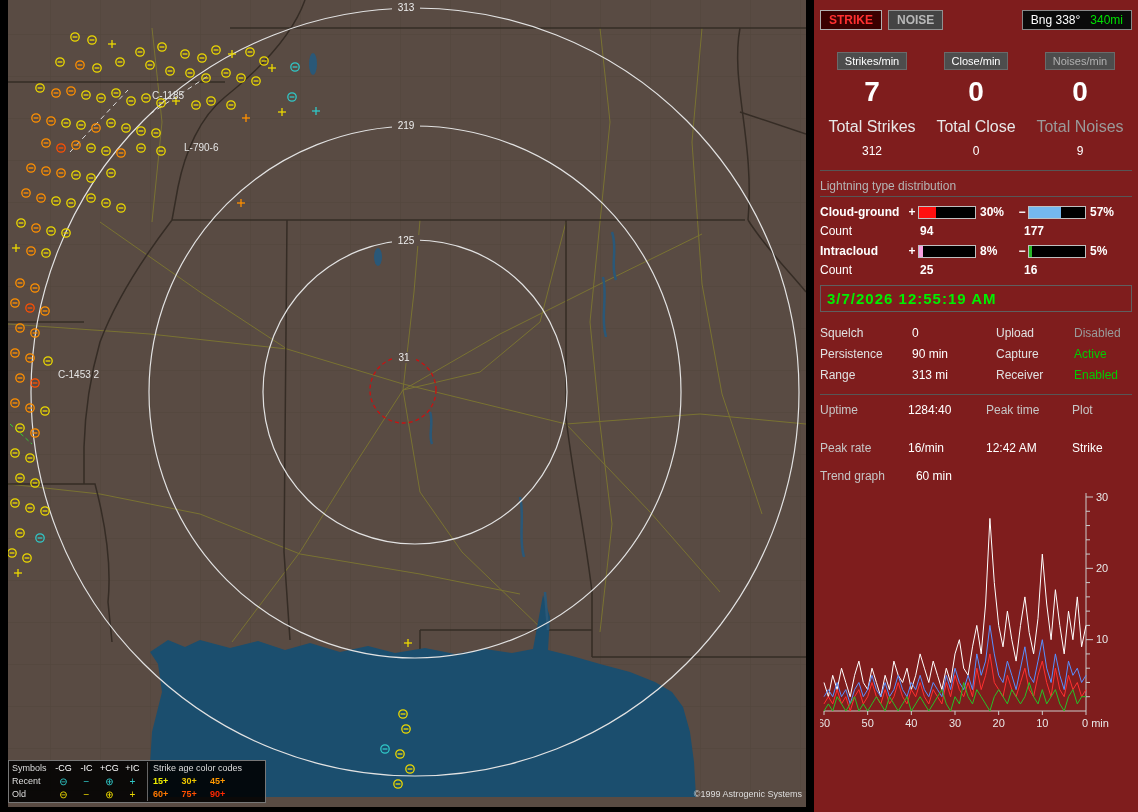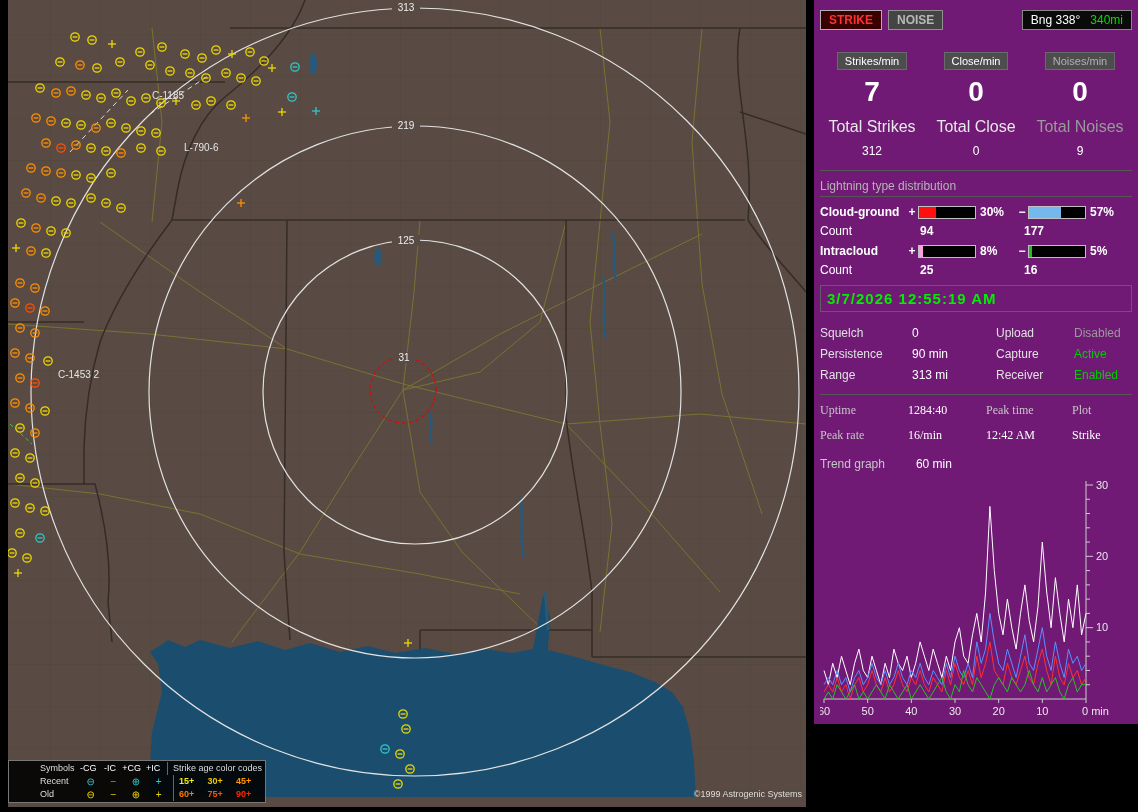--- a/index.html
+++ b/index.html
@@ -1,29 +1,29 @@
 <!DOCTYPE html>
 <html><head>
 <meta charset="utf-8">
 <style>
   html,body{margin:0;padding:0;background:#000;width:1138px;height:812px;overflow:hidden;
     font-family:"Liberation Sans",sans-serif;-webkit-font-smoothing:antialiased;}
   .map-wrap{position:absolute;left:8px;top:0;width:798px;height:807px;background:#594b43;}
   .map-wrap svg{display:block;}
   .legend{position:absolute;left:0;bottom:4px;width:250px;background:rgba(0,0,0,.88);
     border:1px solid #777;color:#ddd;font-size:9px;line-height:13px;padding:1px 3px;}
-  .lg-row{display:flex;align-items:center;height:13px;margin-left:28px;}
+  .lg-row{display:flex;align-items:center;height:13px;}
   .lg-c0{width:40px;color:#ddd;}
   .lg-c{width:23px;text-align:center;color:#fff;}
   .lg-age{flex:1;border-left:1px solid #666;padding-left:5px;margin-left:3px;white-space:nowrap;}
   .lg-age span{display:inline-block;width:26px;font-weight:bold;}
   .sym{font-size:10px;}
   .copyright{position:absolute;right:4px;bottom:8px;color:#ddd;font-size:9px;}
   
-  .rp{position:absolute;left:814px;top:0;width:324px;height:724px;background:#701a75;color:#fff;
+  .rp{position:absolute;left:814px;top:0;width:324px;height:812px;background:#7f1d1d;color:#fff;
     font-size:12px;padding:10px 6px 0 6px;box-sizing:border-box;}
   .rp-top{display:flex;align-items:center;gap:6px;}
   .btn{display:inline-block;padding:2px 8px;font-weight:bold;font-size:12px;border:1px solid #999;cursor:pointer;}
   .btn.strike{background:#3a0000;color:#ff3030;border-color:#b0b0b0;}
   .btn.noise{background:#444;color:#b8b8b8;border-color:#909090;}
   .bng-box{margin-left:auto;border:1px solid #888;background:#0a0a0a;padding:2px 8px;font-weight:normal;display:flex;gap:10px;}
   .bng-range{color:#00e000;}
   .stats-row{display:flex;margin-top:22px;text-align:center;}
   .stat-col{flex:1;}
   .badge{display:inline-block;background:#4d4d4d;color:#fff;font-size:11px;padding:2px 7px;border:1px solid #6a6a6a;}
@@ -40,21 +40,21 @@
   .pm{width:12px;text-align:center;font-weight:bold;}
   .bar{width:56px;height:11px;border:1px solid #c0c0c0;background:#000;display:inline-block;overflow:hidden;}
   .bar .fill{display:block;height:100%;}
   .pct{width:36px;font-weight:bold;padding-left:4px;}
   .count-row{display:flex;margin-top:5px;margin-bottom:4px;}
   .cnt{width:104px;font-weight:bold;padding-left:14px;box-sizing:border-box;}
   .dt-box{border:1px solid #5f5f5f;padding:4px 6px;margin-top:8px;color:#00ee00;font-weight:bold;font-size:15px;letter-spacing:1px;}
   .set-grid{display:grid;grid-template-columns:92px 84px 78px 64px;row-gap:7px;margin-top:14px;}
   .set-grid .lab{color:#e0e0e0;}
   .set-grid .val{color:#fff;}
-  .up-grid{display:grid;grid-template-columns:88px 78px 86px 56px;row-gap:10px;margin-top:4px;font-family:Liberation Serif, serif;}
+  .up-grid{display:grid;grid-template-columns:88px 78px 86px 56px;row-gap:24px;margin-top:4px;}
   .up-grid .lab{color:#c6c6c6;}
   .up-grid .val{color:#fff;}
   .trend-row{display:flex;gap:31px;margin-top:14px;}
   .trend-row .lab{color:#c6c6c6;}
   .trend-row .val{color:#fff;}
   #trend-svg{margin-top:4px;}
 </style>
 </head>
 <body>
 

